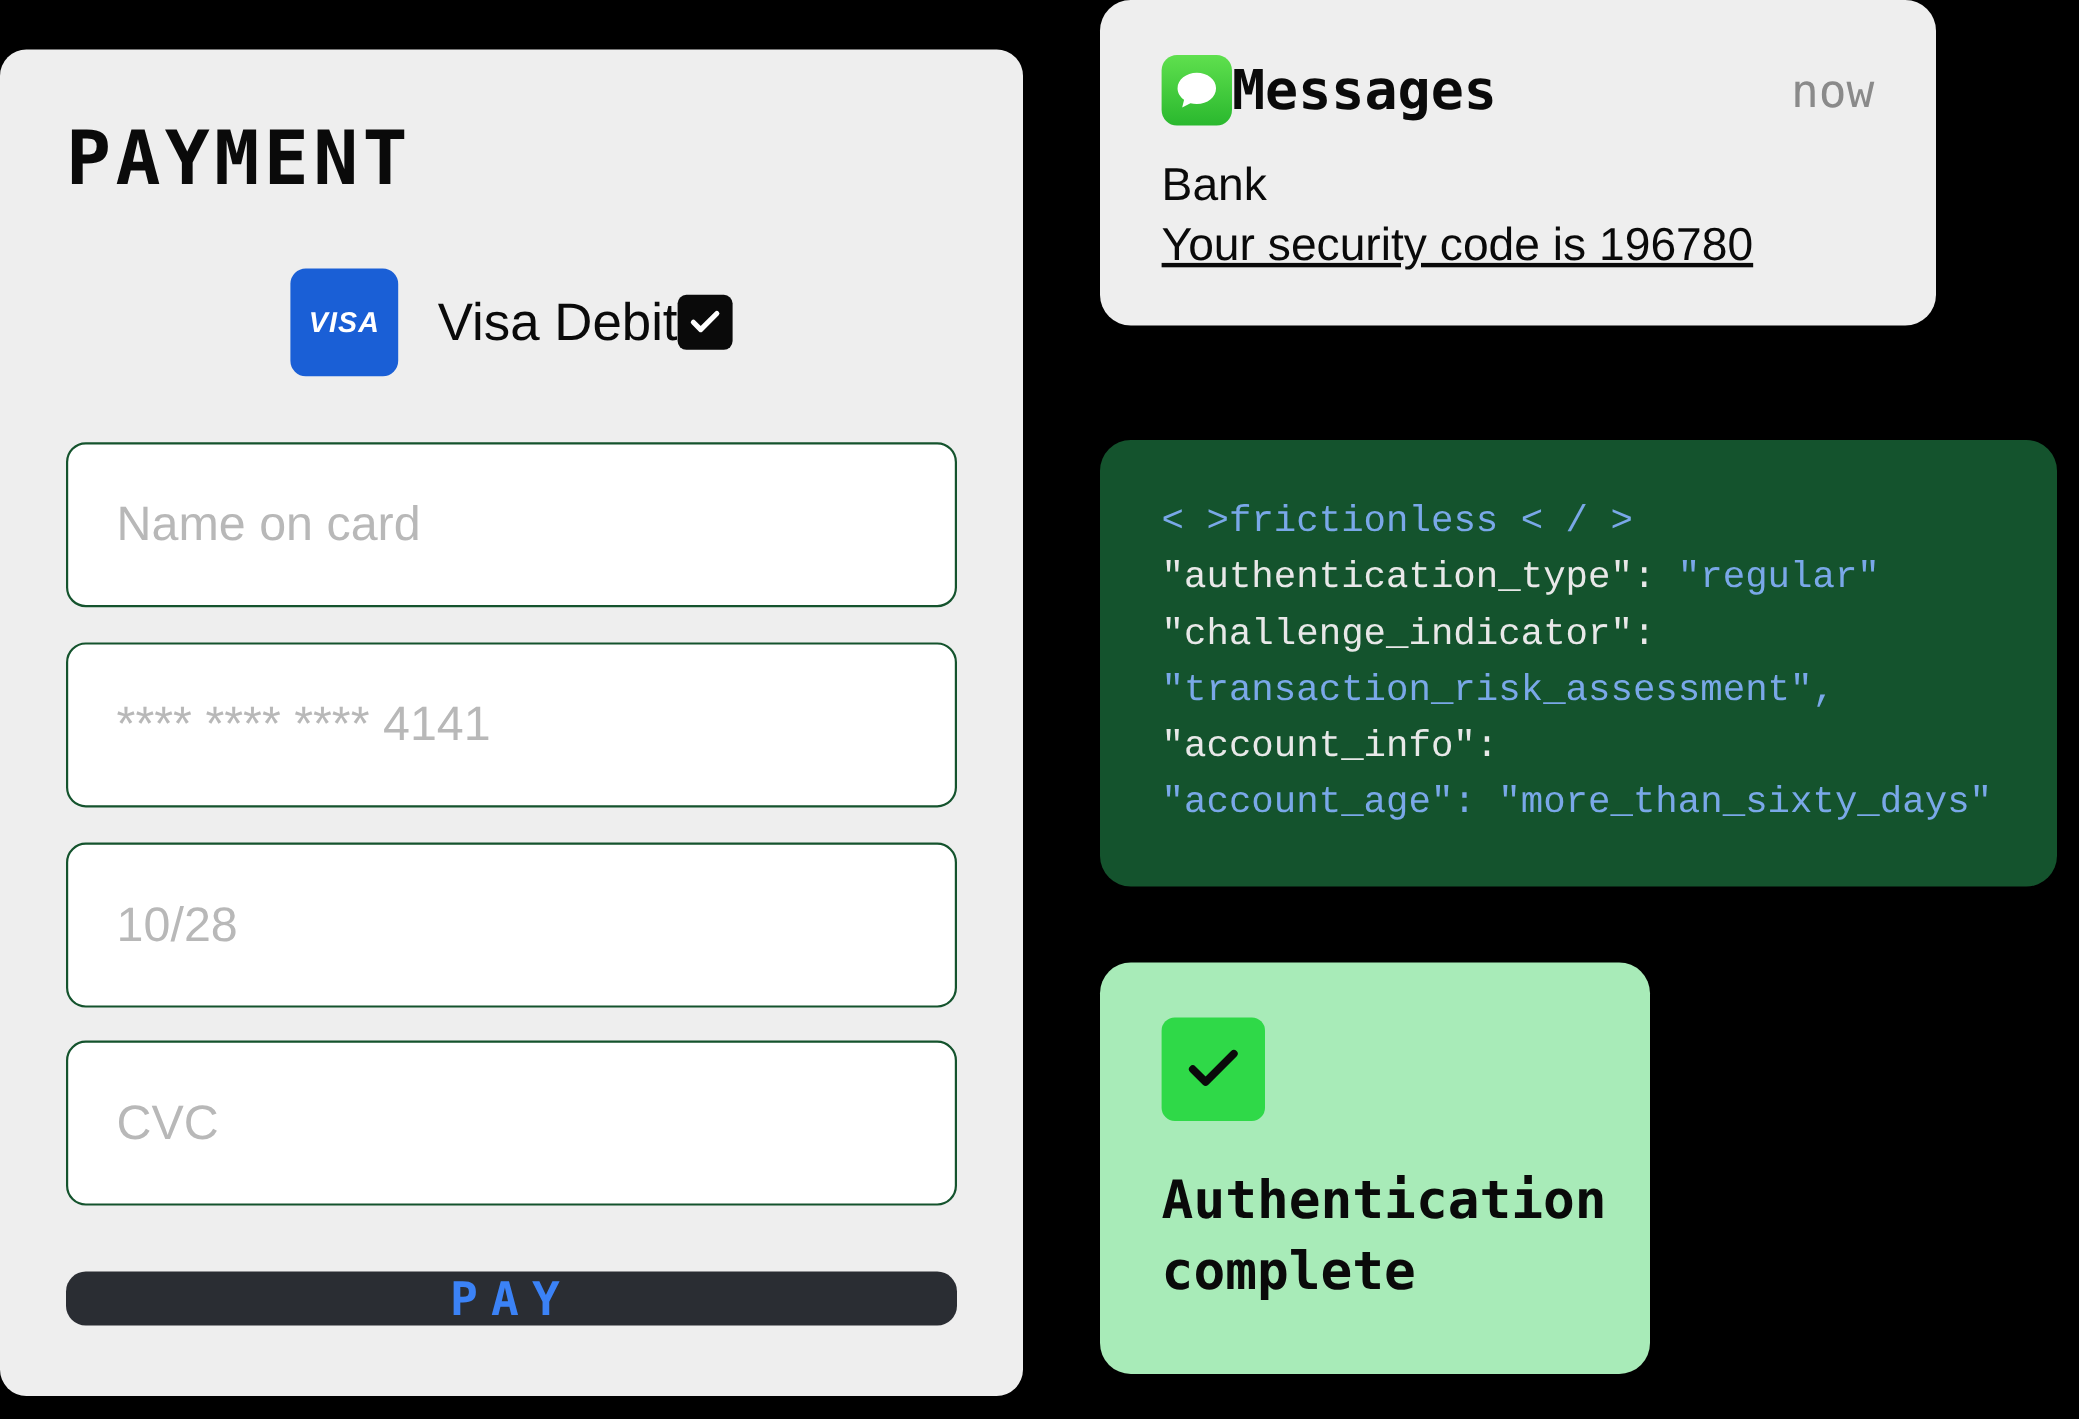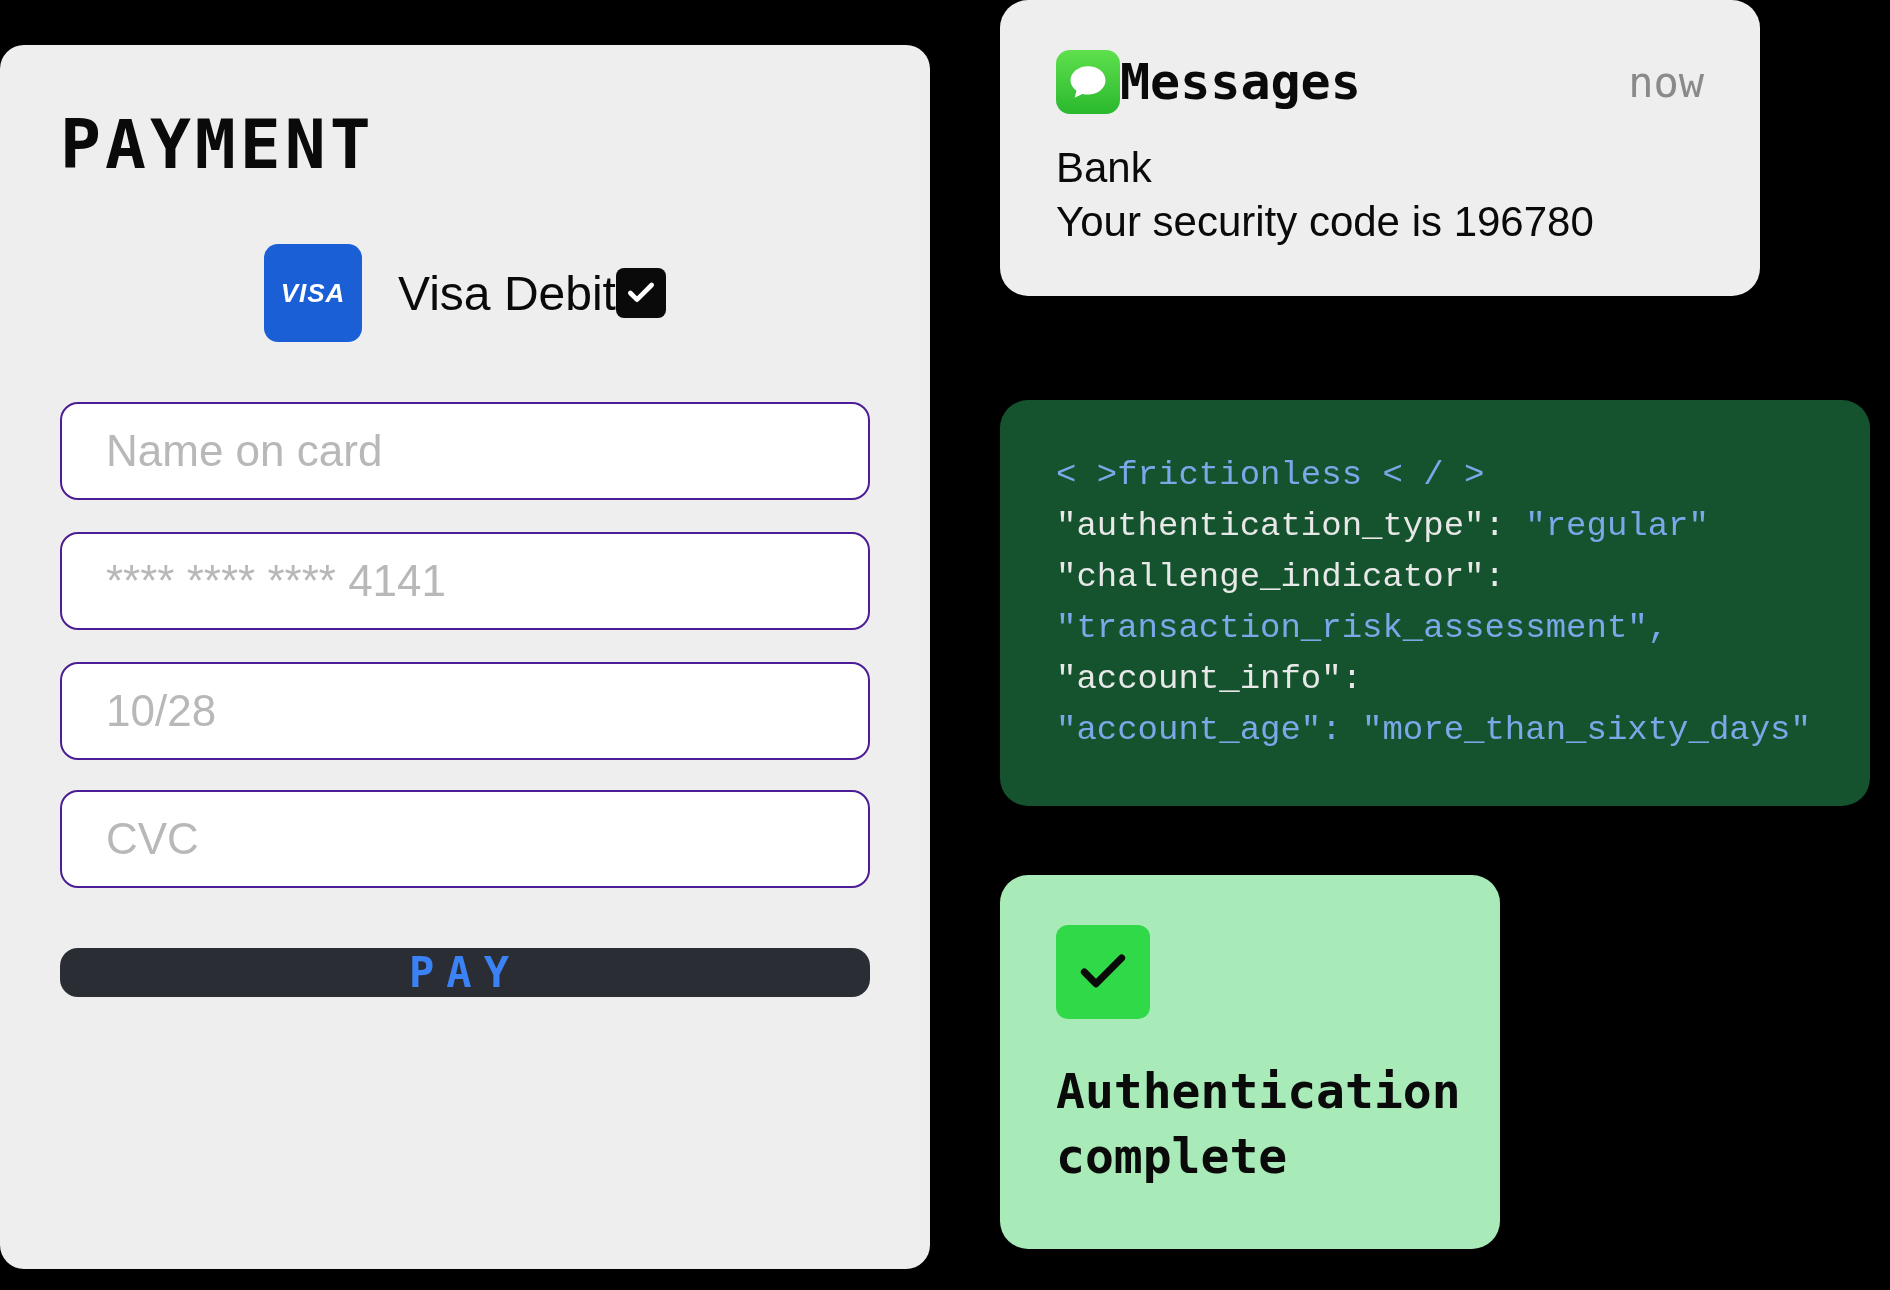--- a/index.html
+++ b/index.html
@@ -67,23 +67,23 @@
       background: #0a0a0a;
       border-radius: 8px;
       display: flex;
       align-items: center;
       justify-content: center;
     }
     .checkbox svg { width: 32px; height: 32px; }
     .input-field {
       width: 100%;
       background: #fff;
-      border: 2px solid #4c1d95;
+      border: 2px solid #14532d;
       border-radius: 18px;
-      padding: 22px 44px;
+      padding: 48px 44px;
       font-size: 44px;
       color: #0a0a0a;
       margin-bottom: 32px;
       font-family: inherit;
     }
     .input-field::placeholder { color: #b8b8b8; }
     .input-row {
       display: flex;
       gap: 30px;
       margin-bottom: 60px;
@@ -143,20 +143,21 @@
       font-family: ui-monospace, 'SF Mono', monospace;
     }
     .notif-sender {
       font-size: 42px;
       color: #0a0a0a;
       margin-bottom: 6px;
     }
     .notif-body {
       font-size: 42px;
       color: #0a0a0a;
+      text-decoration: underline;
     }
     .code-block {
       position: absolute;
       left: 1000px;
       top: 400px;
       width: 870px;
       background: #14532d;
       border-radius: 28px;
       padding: 50px 56px;
       font-family: ui-monospace, 'SF Mono', 'Courier New', monospace;

